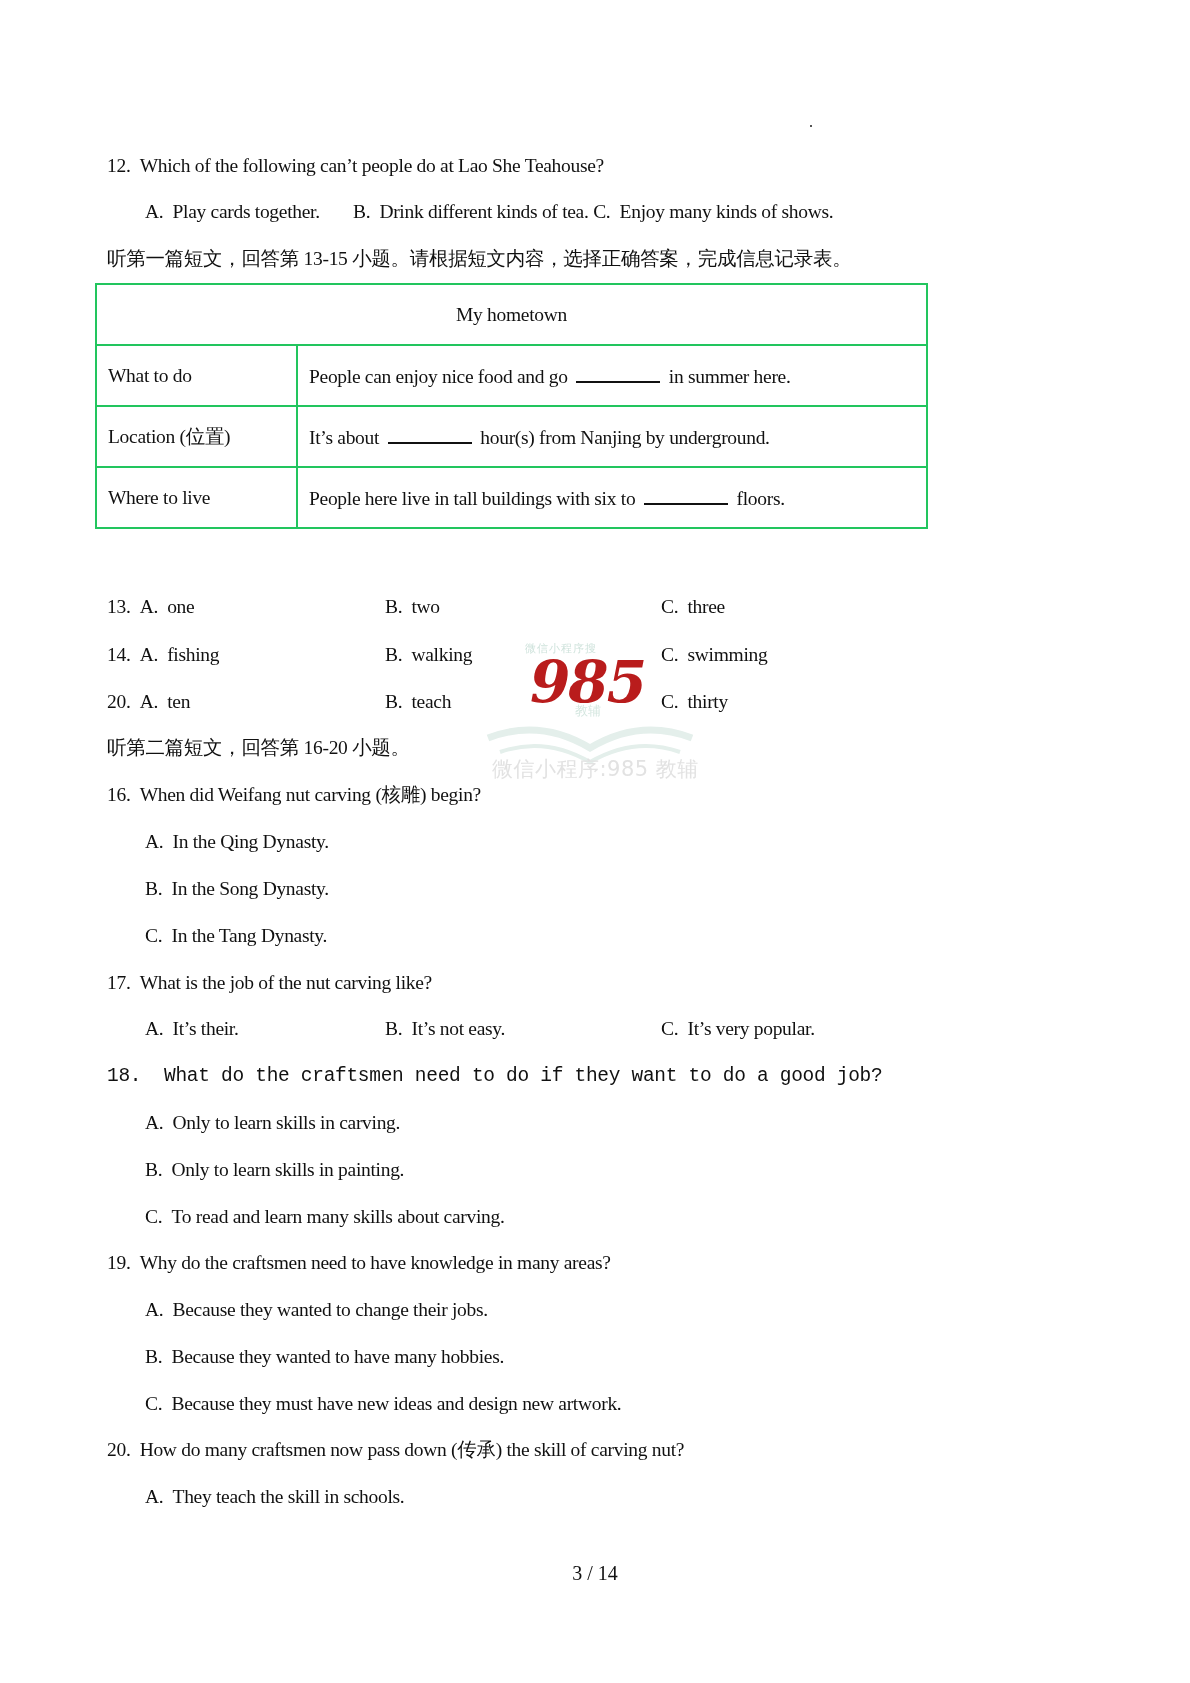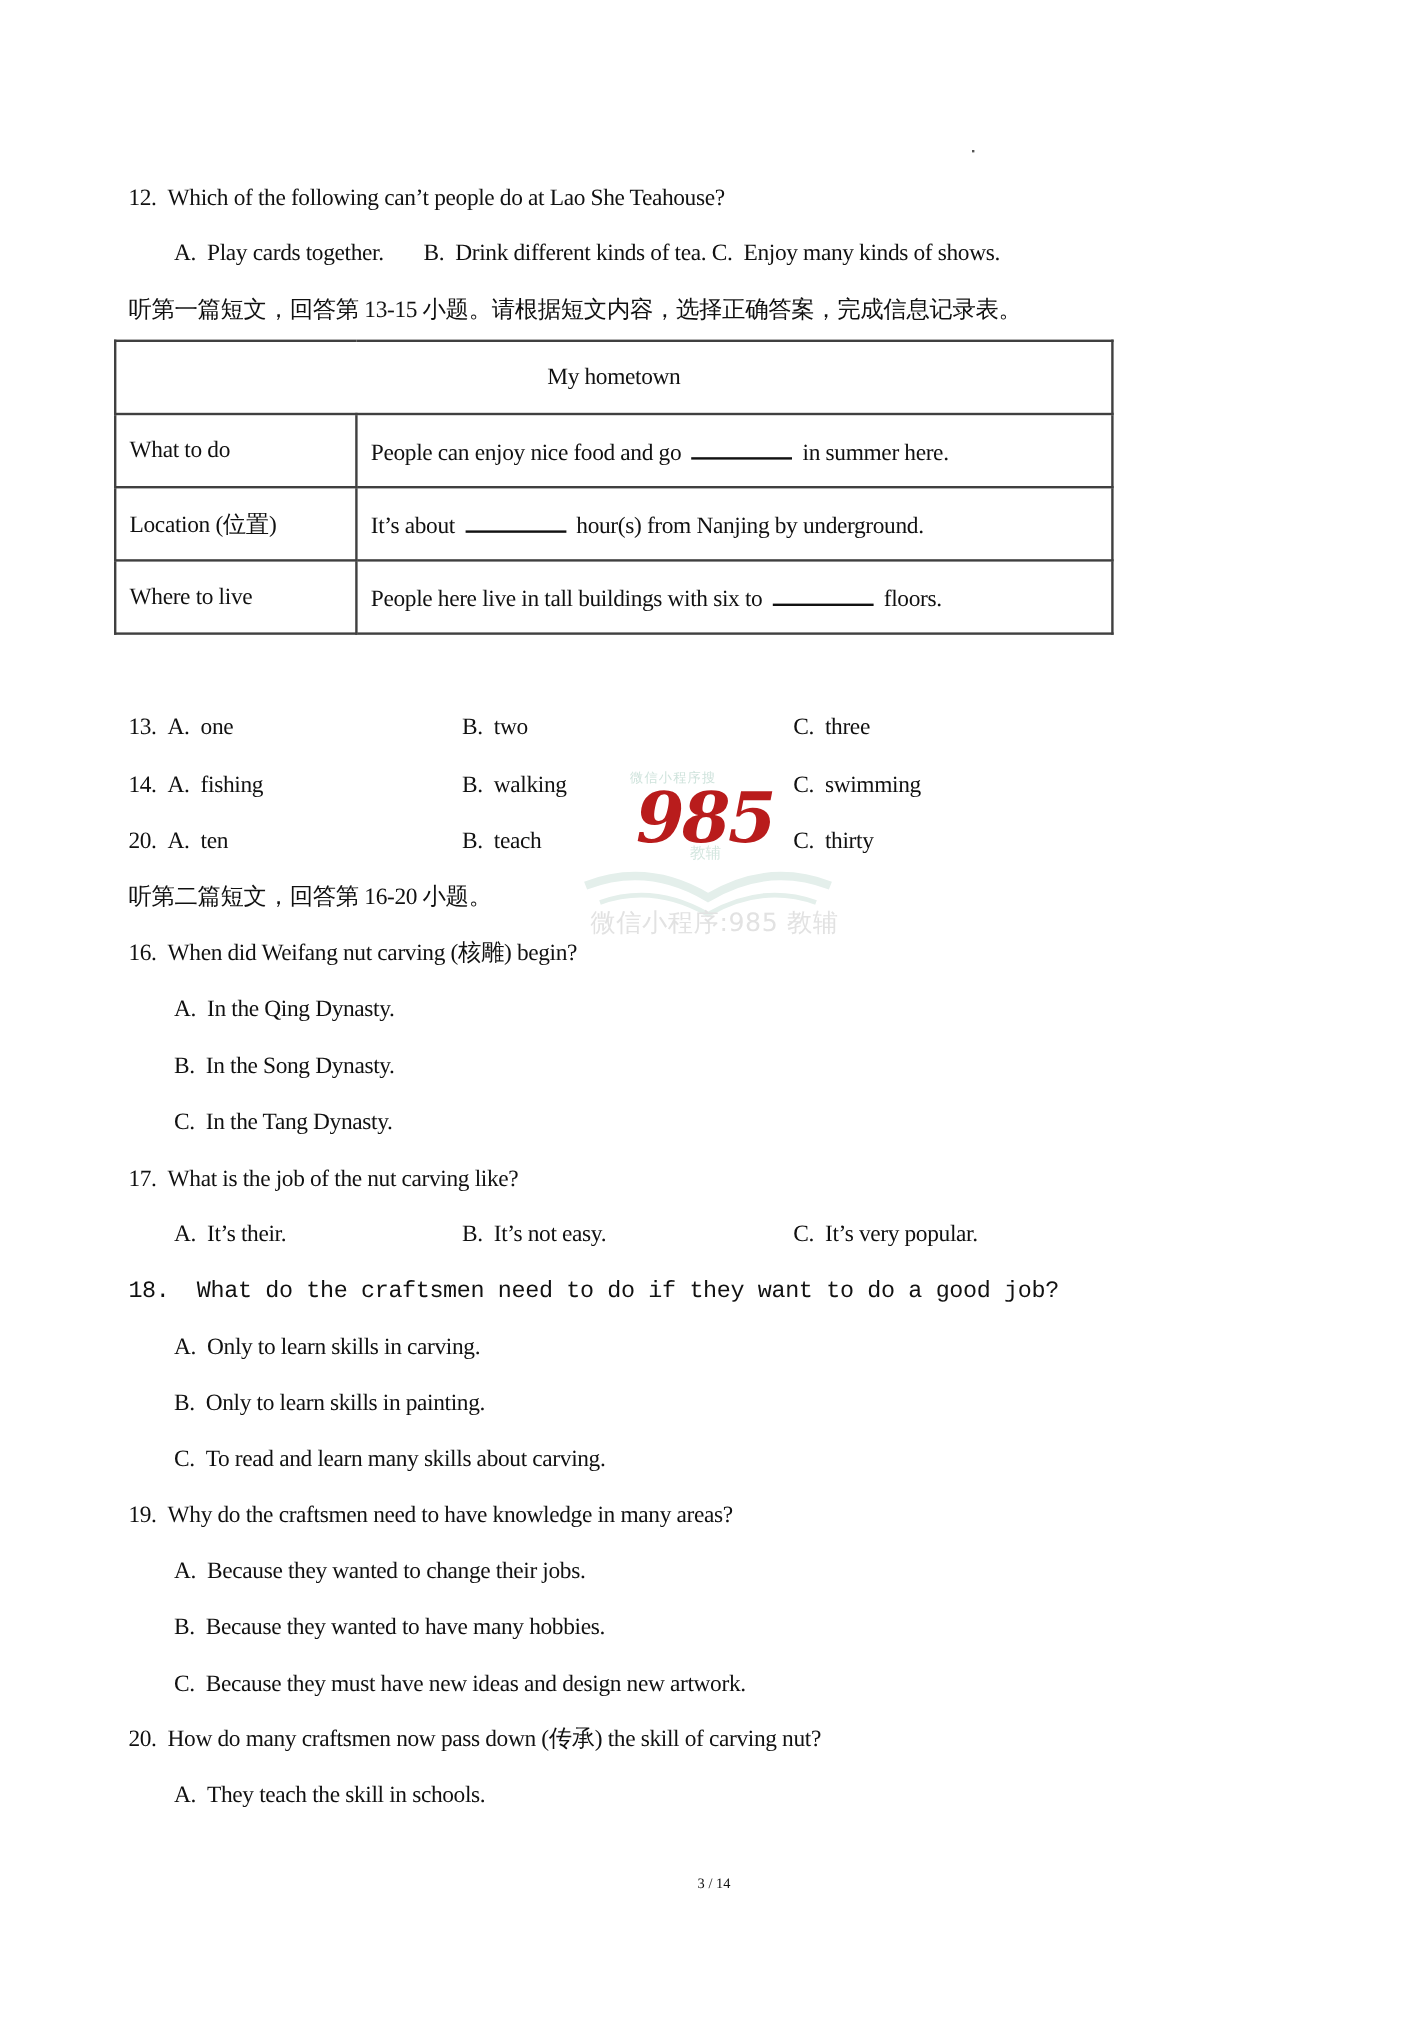--- a/index.html
+++ b/index.html
@@ -3,30 +3,30 @@
 <meta charset="utf-8">
 <style>
   html, body { margin:0; padding:0; background:#ffffff; }
   body { width:1190px; height:1683px; position:relative; overflow:hidden;
          font-family:"Liberation Serif","DejaVu Serif",serif; color:#111; }
   .line { position:absolute; font-size:19.5px; line-height:24px; white-space:nowrap; letter-spacing:-0.3px; }
   .num { display:inline-block; }
   .opt-label { display:inline-block; }
   .blank { display:inline-block; width:84px; border-bottom:2px solid #111; height:18px; vertical-align:baseline; margin:0 4px; }
   table.info { position:absolute; left:95px; top:283px; width:833px; border-collapse:collapse; font-size:19.5px; letter-spacing:-0.3px; }
-  table.info td { border:2px solid #404040; height:59px; padding:0 0 0 11px; vertical-align:middle; white-space:nowrap; }
+  table.info td { border:2px solid #22c55e; height:59px; padding:0 0 0 11px; vertical-align:middle; white-space:nowrap; }
   table.info td.head { text-align:center; padding:0; }
   table.info td.label { width:188px; }
   .dot { position:absolute; left:810px; top:125px; width:2px; height:2px; background:#555; }
   .wm { position:absolute; left:480px; top:640px; width:220px; height:130px; pointer-events:none; }
   .wm-top { position:absolute; left:525px; top:641px; font-family:"DejaVu Sans",sans-serif; font-size:11px; color:#cfe3dc; letter-spacing:1px; }
   .wm-num { position:absolute; left:530px; top:648px; font-family:"DejaVu Serif",serif; font-style:italic; font-weight:bold; font-size:58px; color:#b91c1c; letter-spacing:-2px; }
   .wm-small { position:absolute; left:575px; top:702px; font-family:"DejaVu Sans",sans-serif; font-size:13px; color:#d5e7e0; }
   .wm-bottom { position:absolute; left:492px; top:755px; font-family:"DejaVu Sans",sans-serif; font-size:21px; color:#e2e2e2; letter-spacing:0.5px; }
-  .footer { position:absolute; left:0; width:1190px; top:1562px; text-align:center; font-size:12px; }
+  .footer { position:absolute; left:0; width:1190px; top:1562px; text-align:center; font-size:20px; }
 </style>
 </head>
 <body>
 
 <div class="dot"></div>
 
 <div class="line" style="left:107px;top:154px;">
   <span class="num">12.</span>&nbsp;&nbsp;<span>Which of the following can’t people do at Lao She Teahouse?</span>
 </div>
 <div class="line" style="left:145px;top:200px;">

